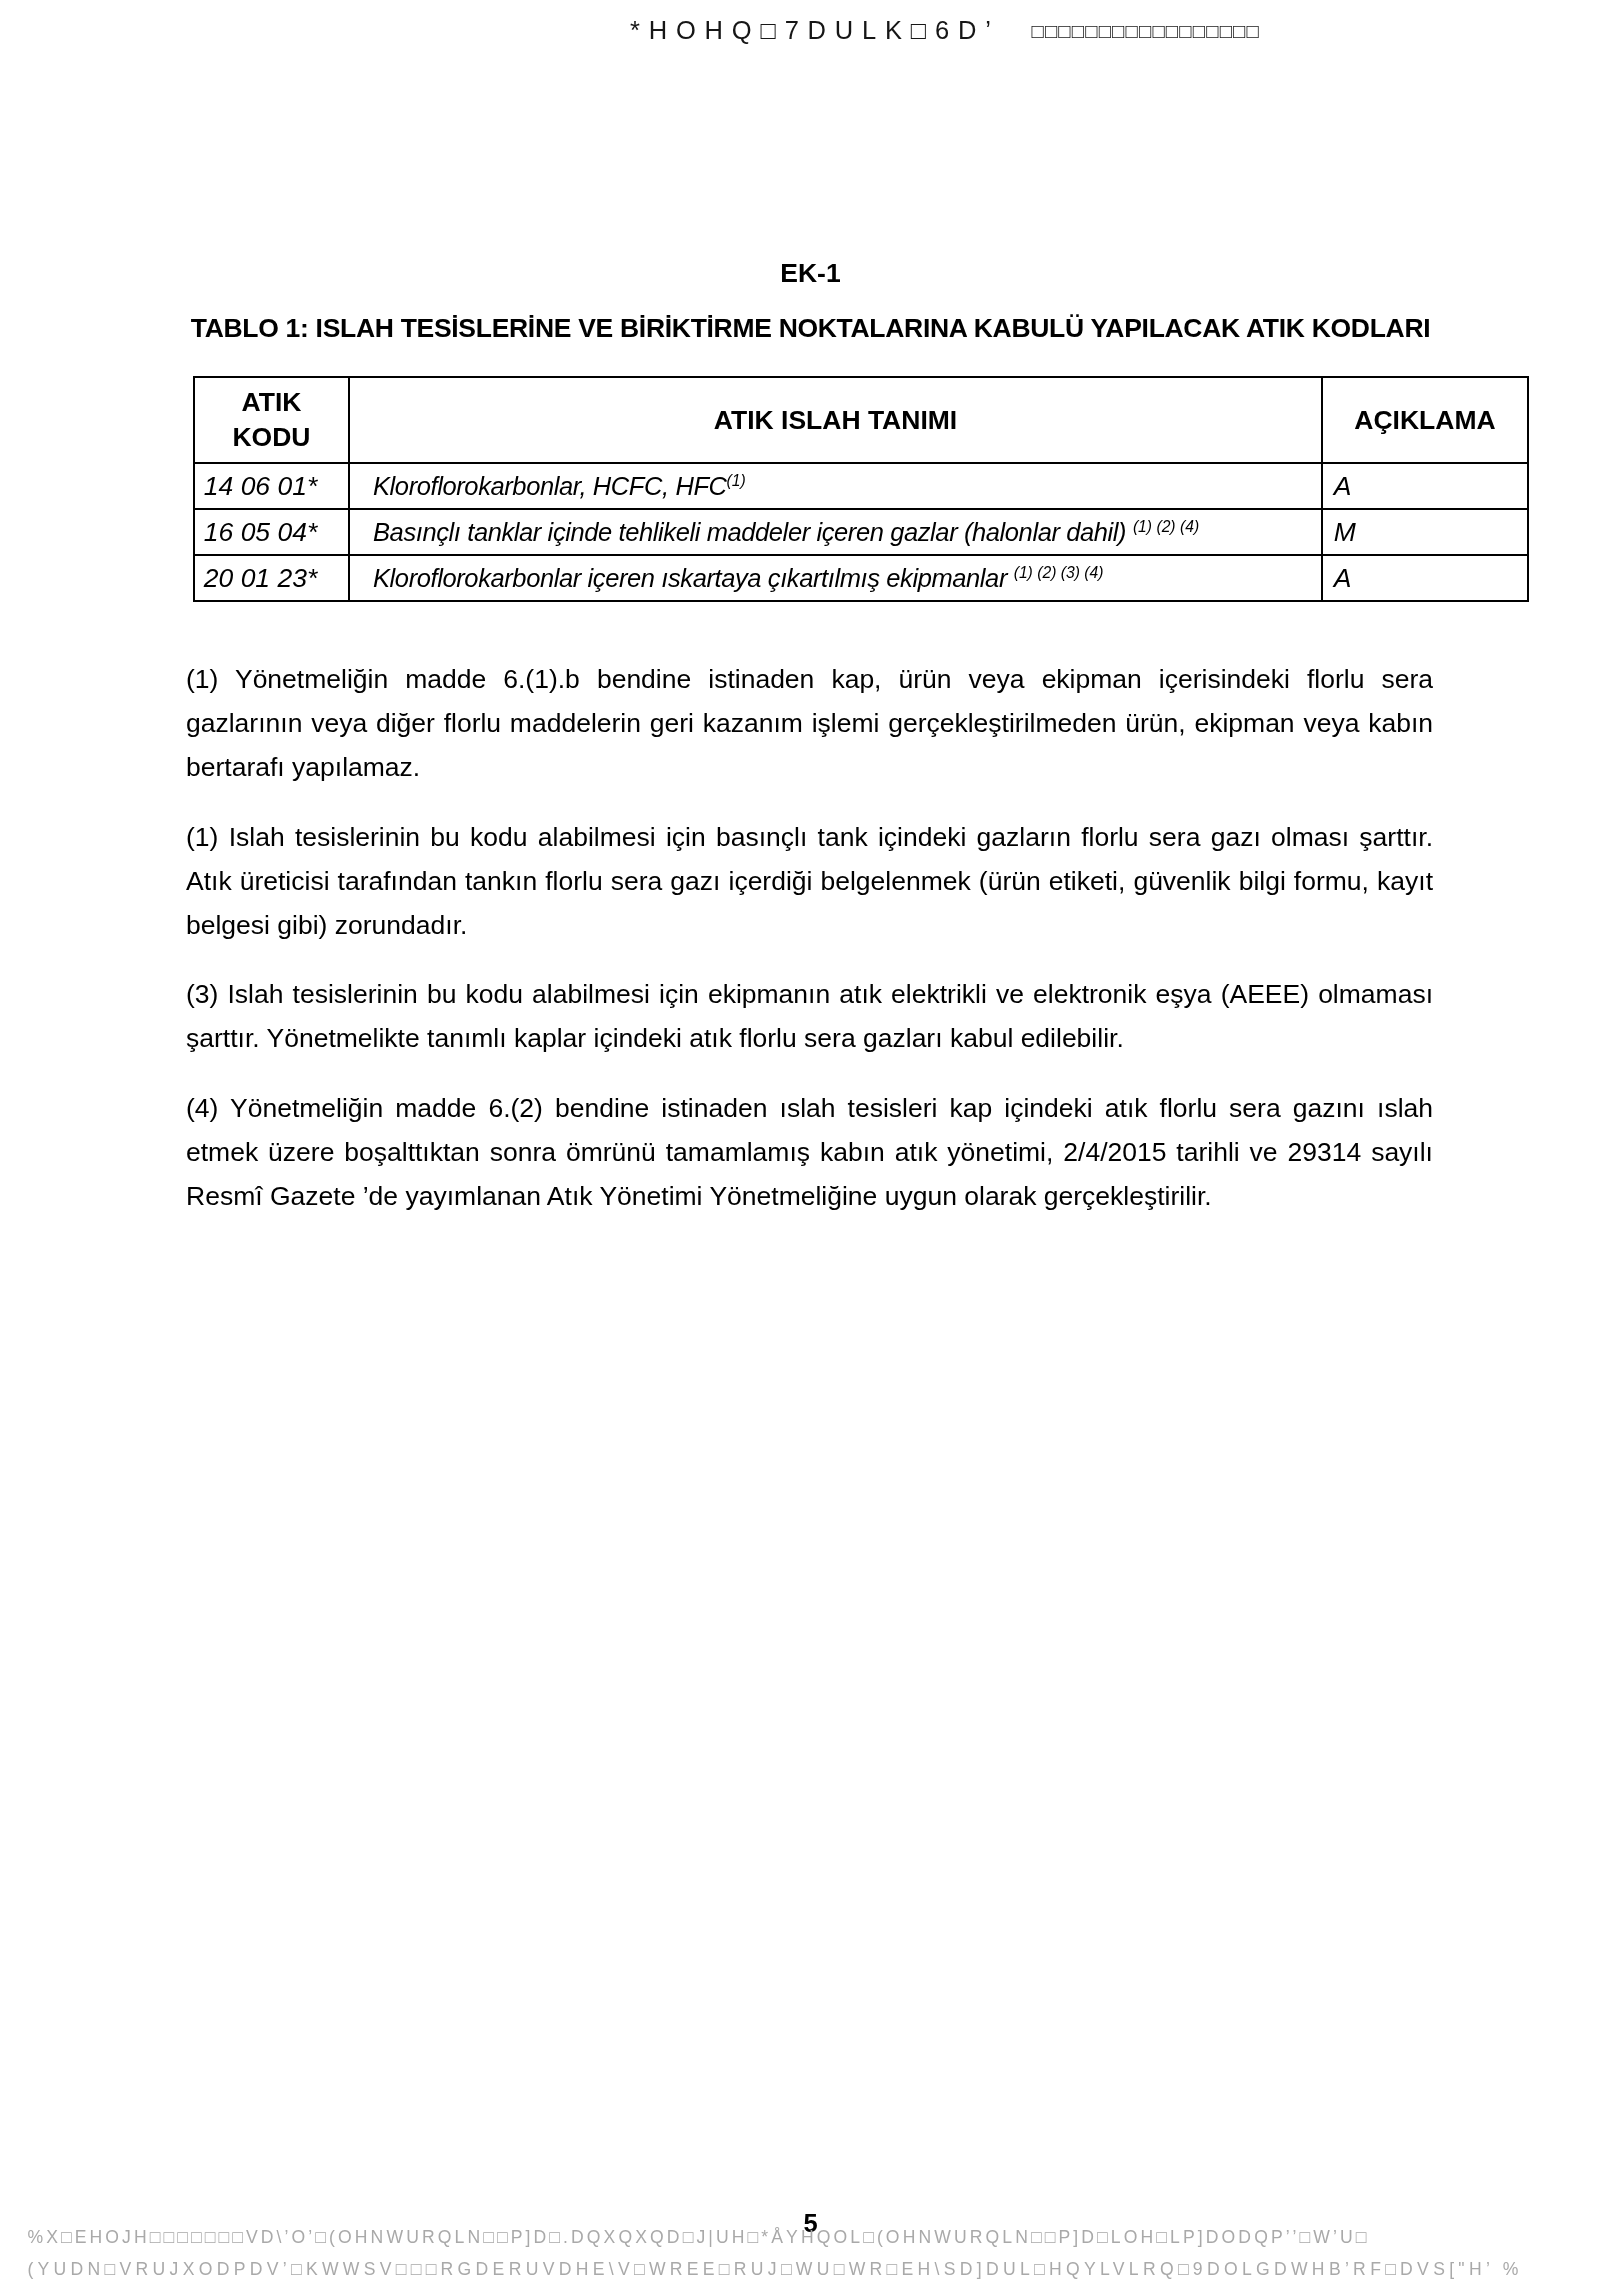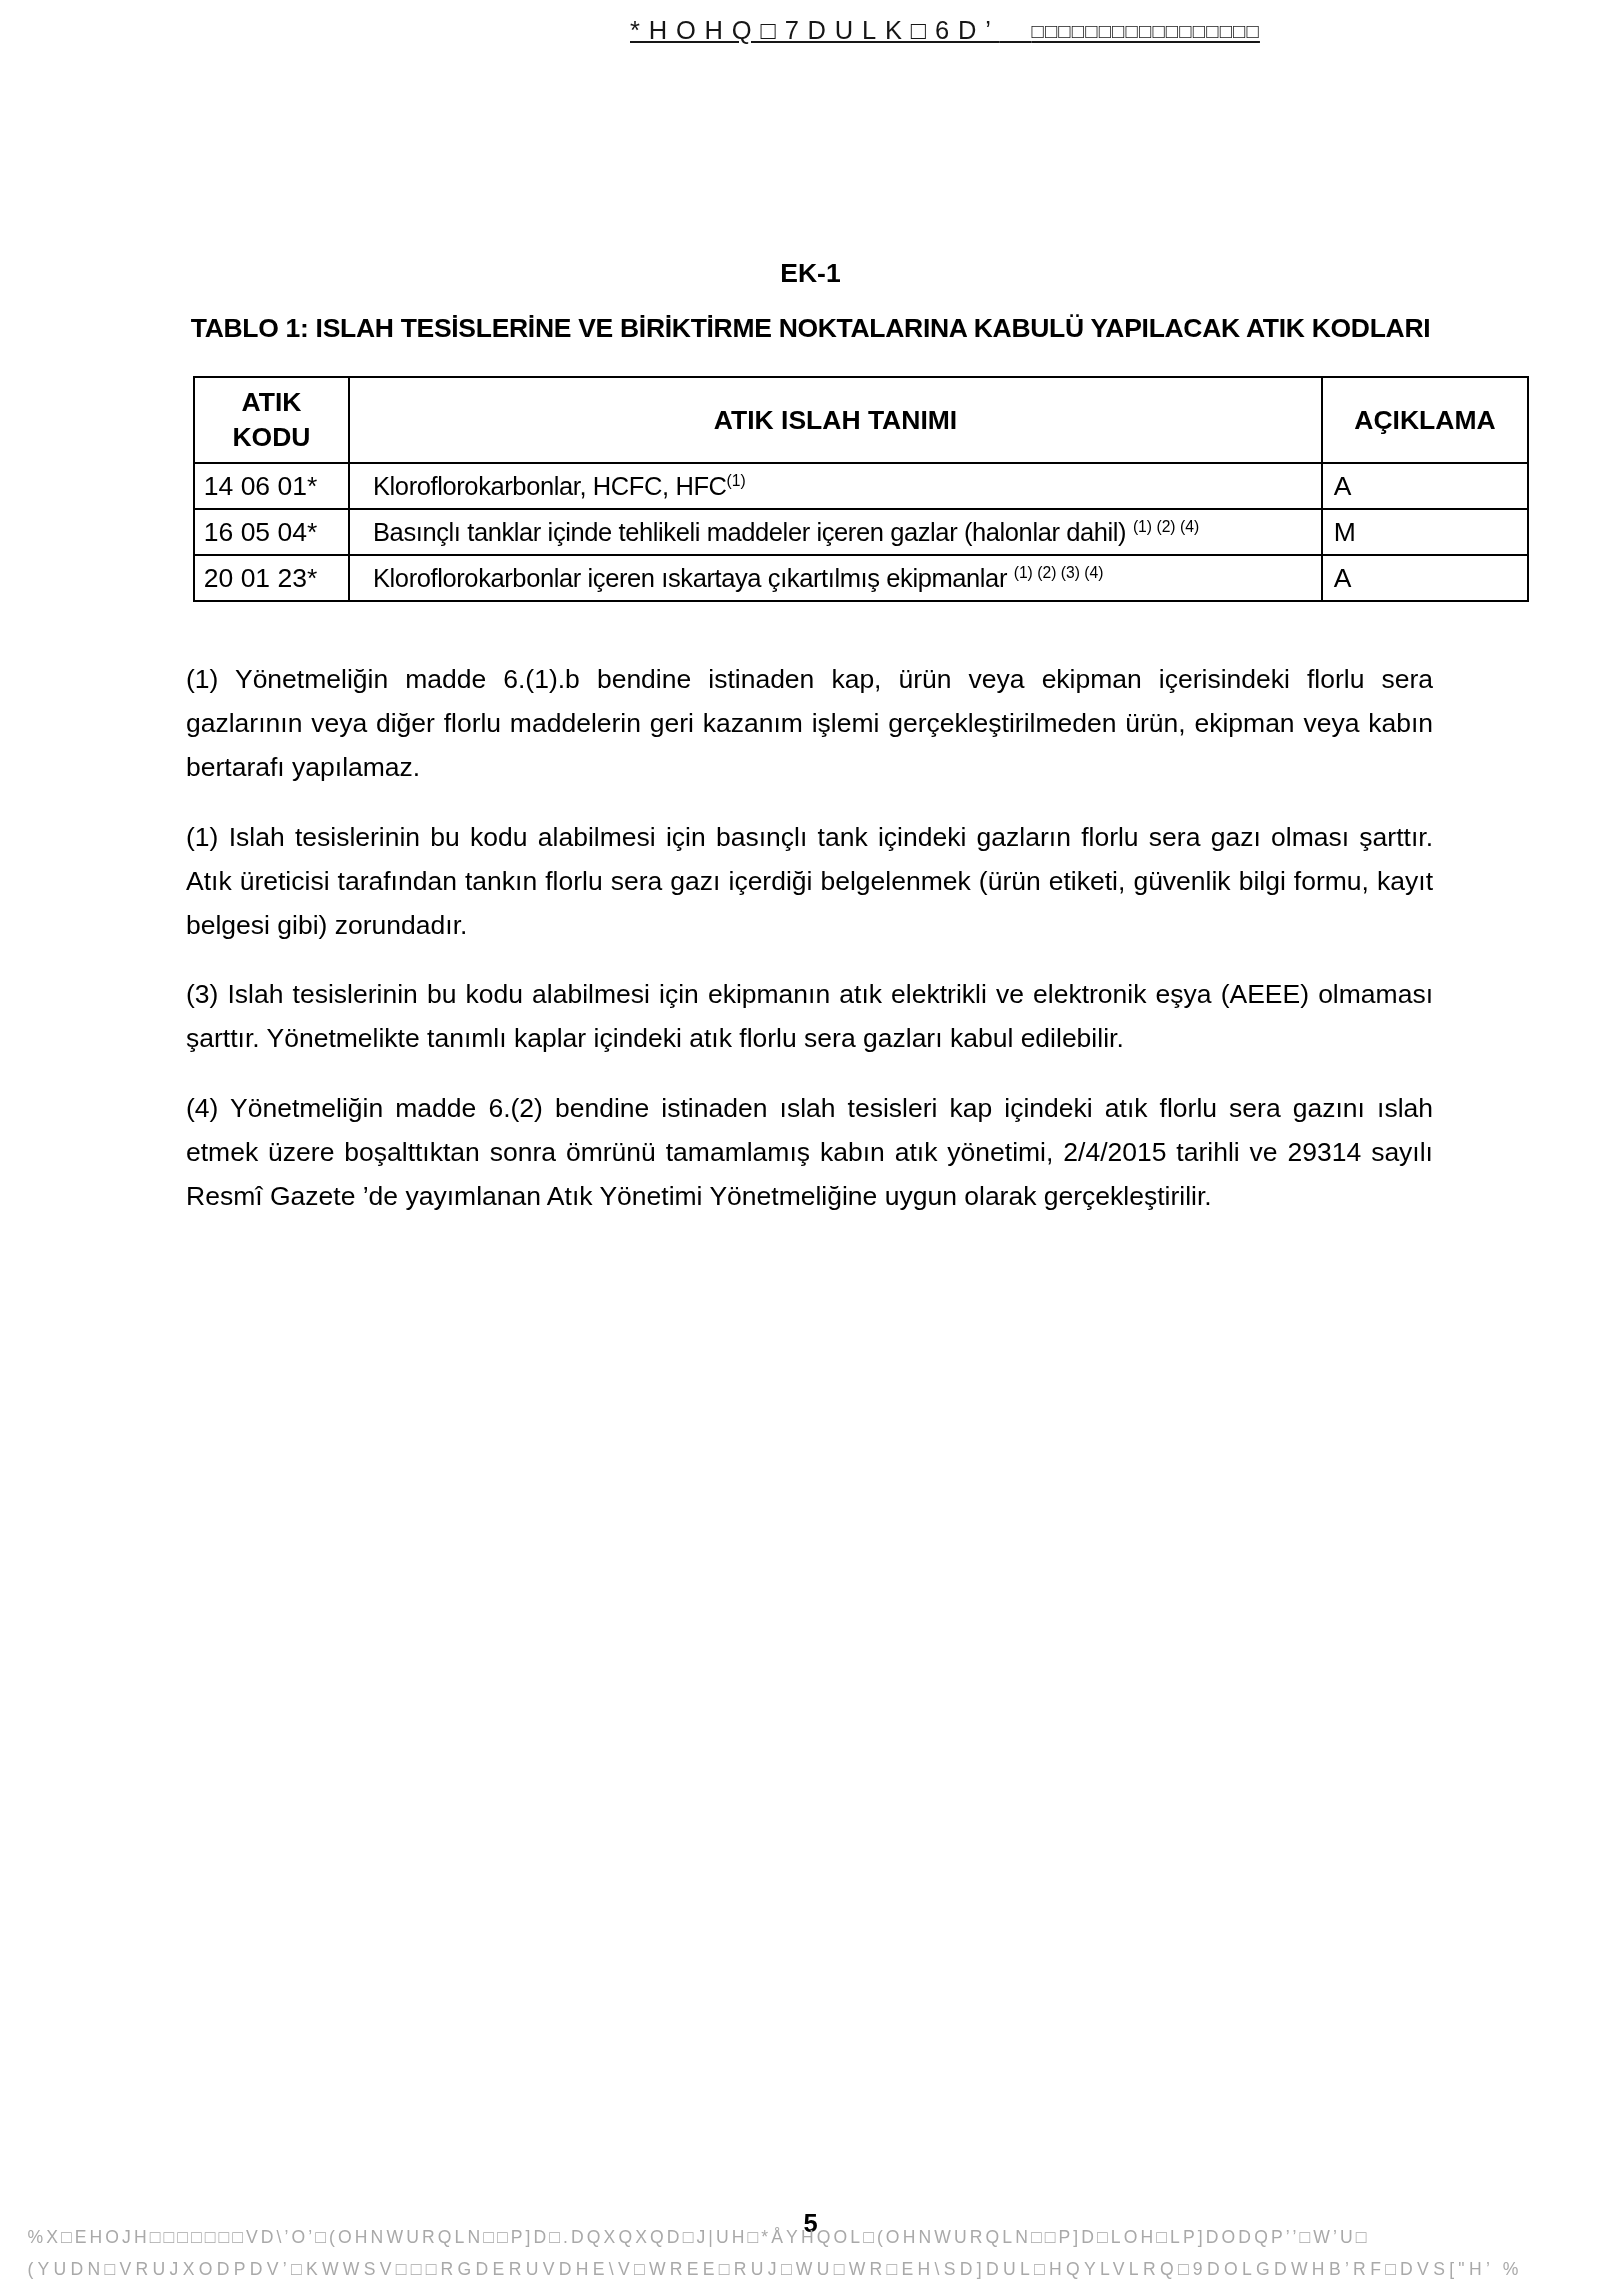--- a/index.html
+++ b/index.html
@@ -10,21 +10,21 @@
     background:#ffffff;
     overflow:hidden;
     font-family:"Liberation Sans", sans-serif;
     color:#000;
   }
 
   
   .doc-header {
     position:absolute; top:15.7px; left:630px;
     font-size:25.5px; letter-spacing:8.8px;
-    color:#161616; white-space:nowrap;text-decoration:underline;
+    color:#161616; white-space:nowrap;
   }
   .doc-header .tofu-run {
     font-size:20.6px; letter-spacing:1px; vertical-align:1px;
   }
 
   
   .ek-title {
     position:absolute; top:258px; left:0; width:100%;
     text-align:center; font-weight:bold; font-size:26.5px;
   }
@@ -43,21 +43,21 @@
   .waste-table col.c2 { width:973px; }
   .waste-table col.c3 { width:206px; }
   .waste-table th, .waste-table td {
     border:2px solid #000; vertical-align:middle; overflow:hidden;
   }
   .waste-table thead th {
     font-weight:bold; text-align:center;
     height:84px; line-height:35px; padding:0 7.8px;
   }
   .waste-table thead th.h-code { padding:0 27.4px; }
-  .waste-table tbody td { height:42px; }
+  .waste-table tbody td { height:42px;font-style:italic; }
   td.code { padding-left:8.8px;  white-space:nowrap; }
   td.def  { padding-left:23px; white-space:nowrap; font-size:25.5px; letter-spacing:-0.4px; }
   td.exp  { padding-left:10.8px; }
   sup.refs { font-size:15.7px; letter-spacing:0; line-height:0; vertical-align:8.8px; }
 
   
   .notes {
     position:absolute; top:657px; left:186px; width:1247px;
   }
   .notes p {

